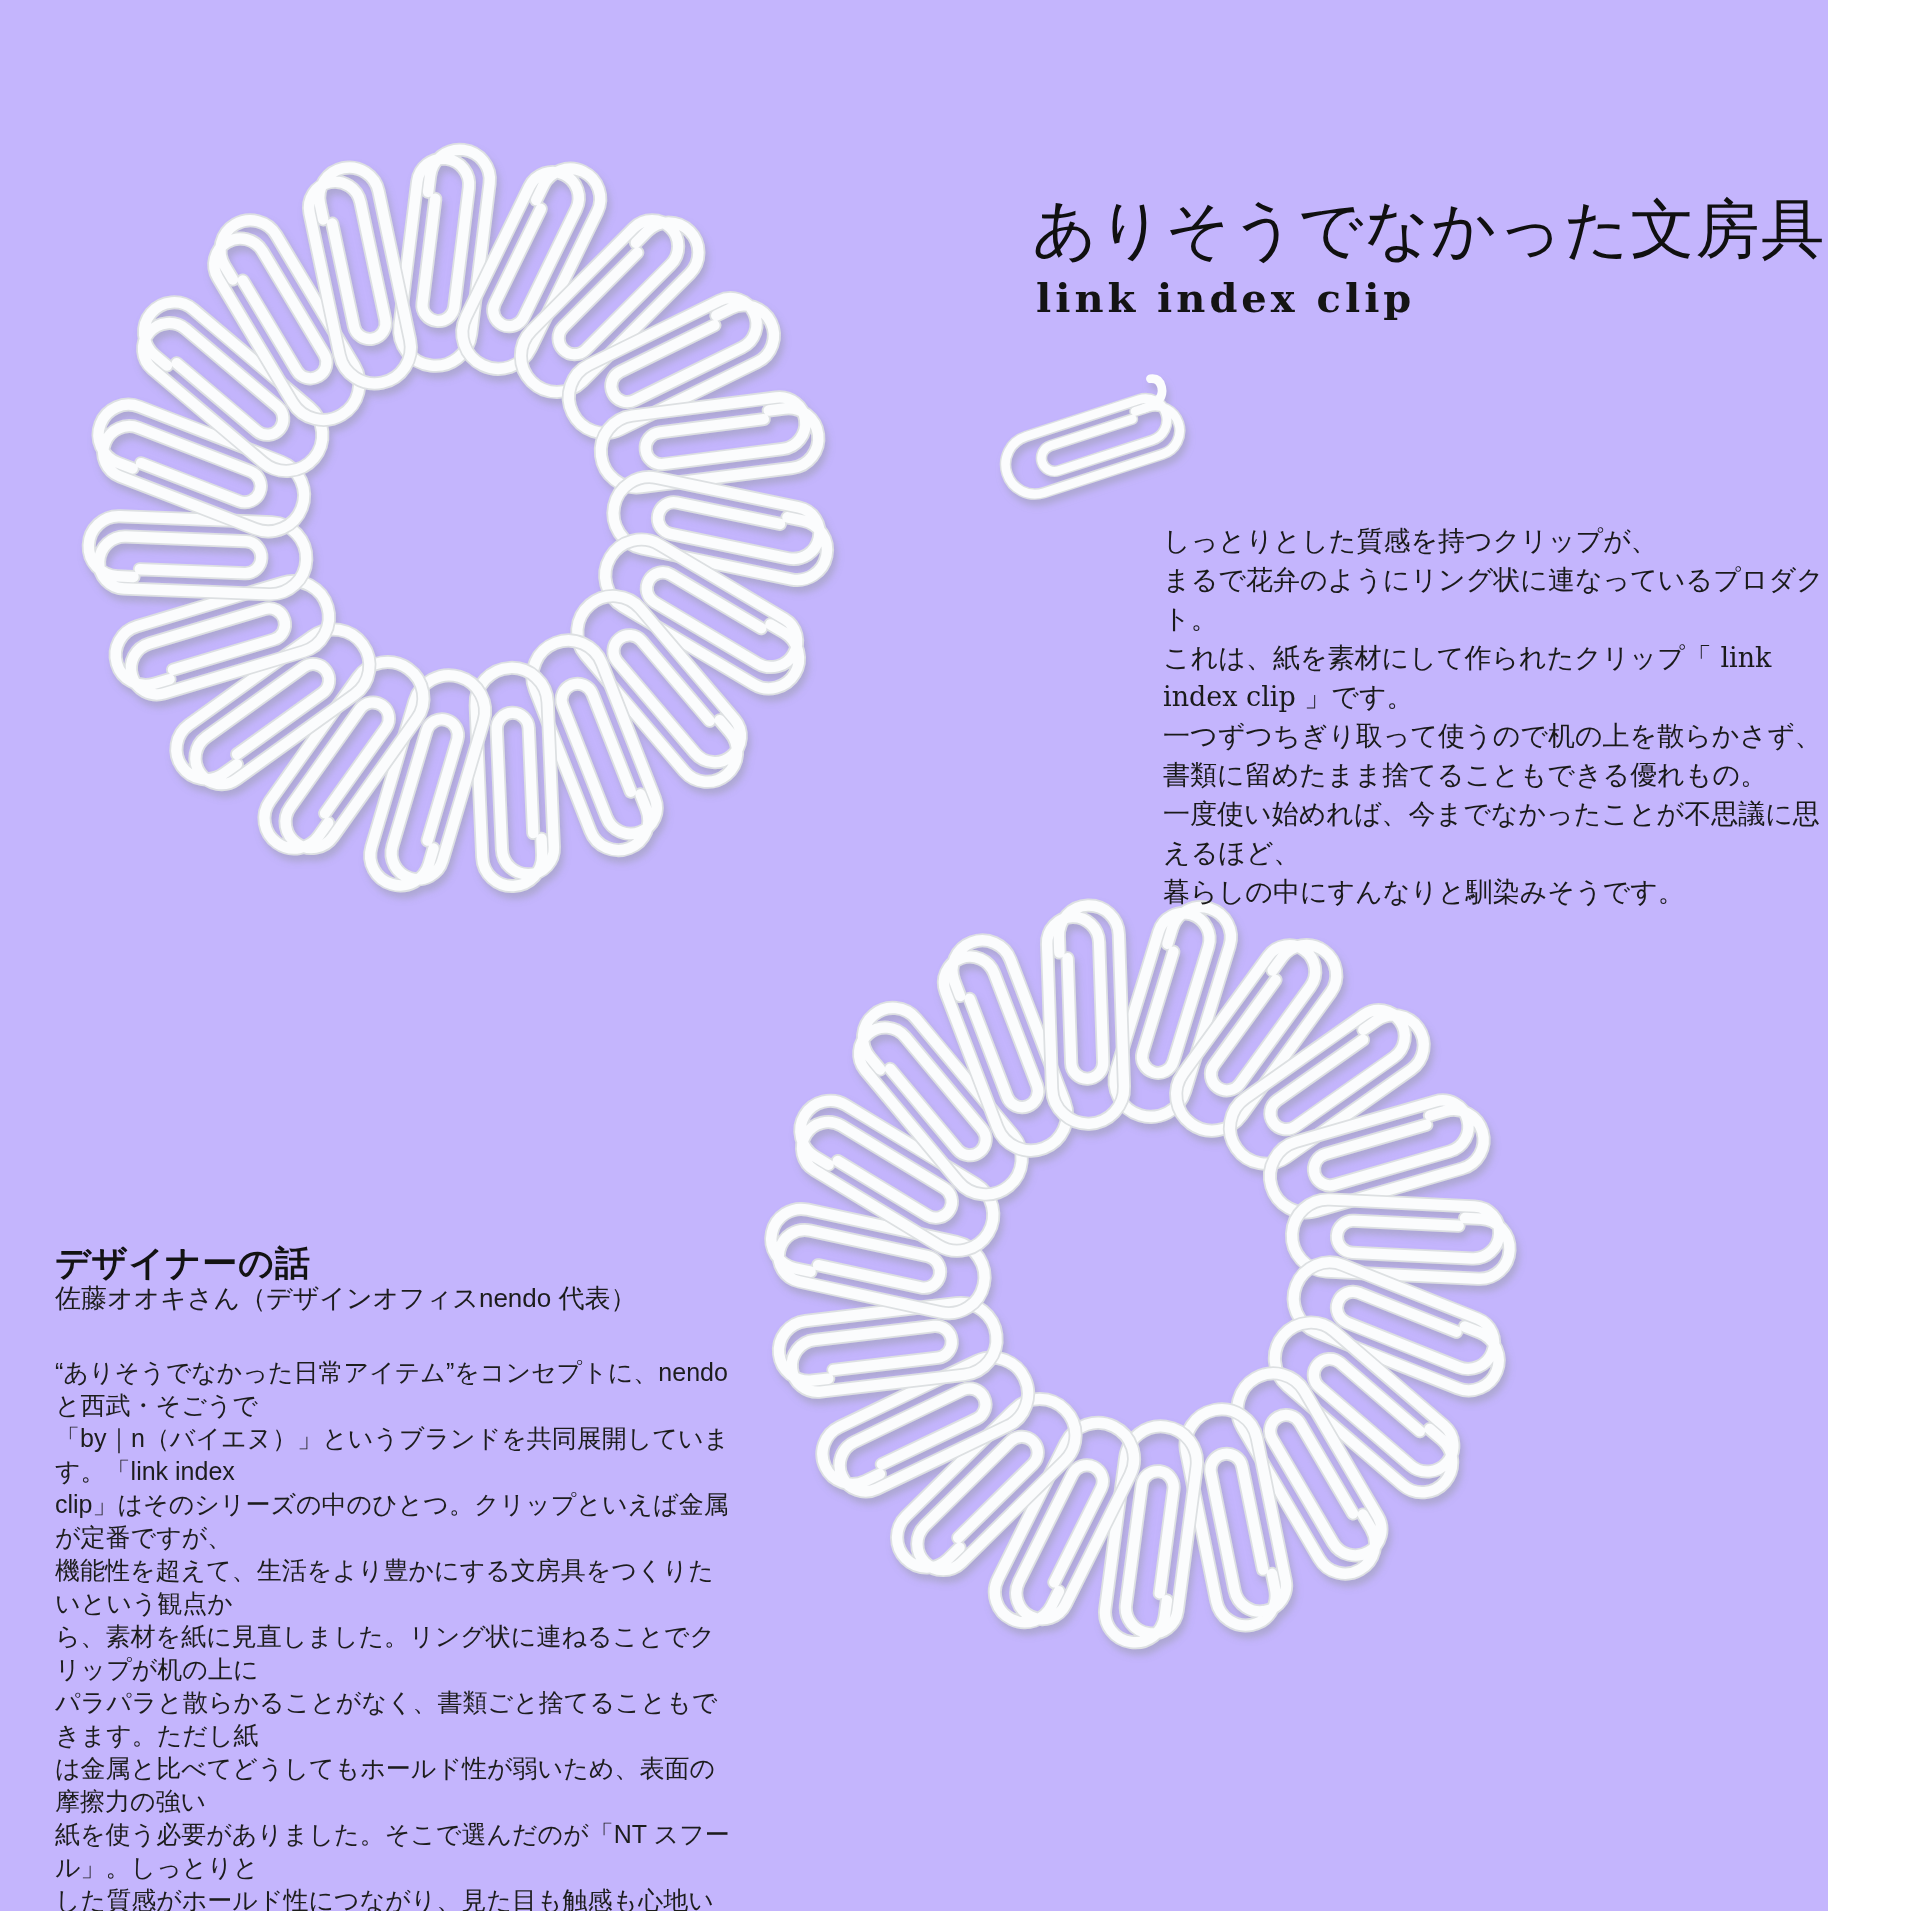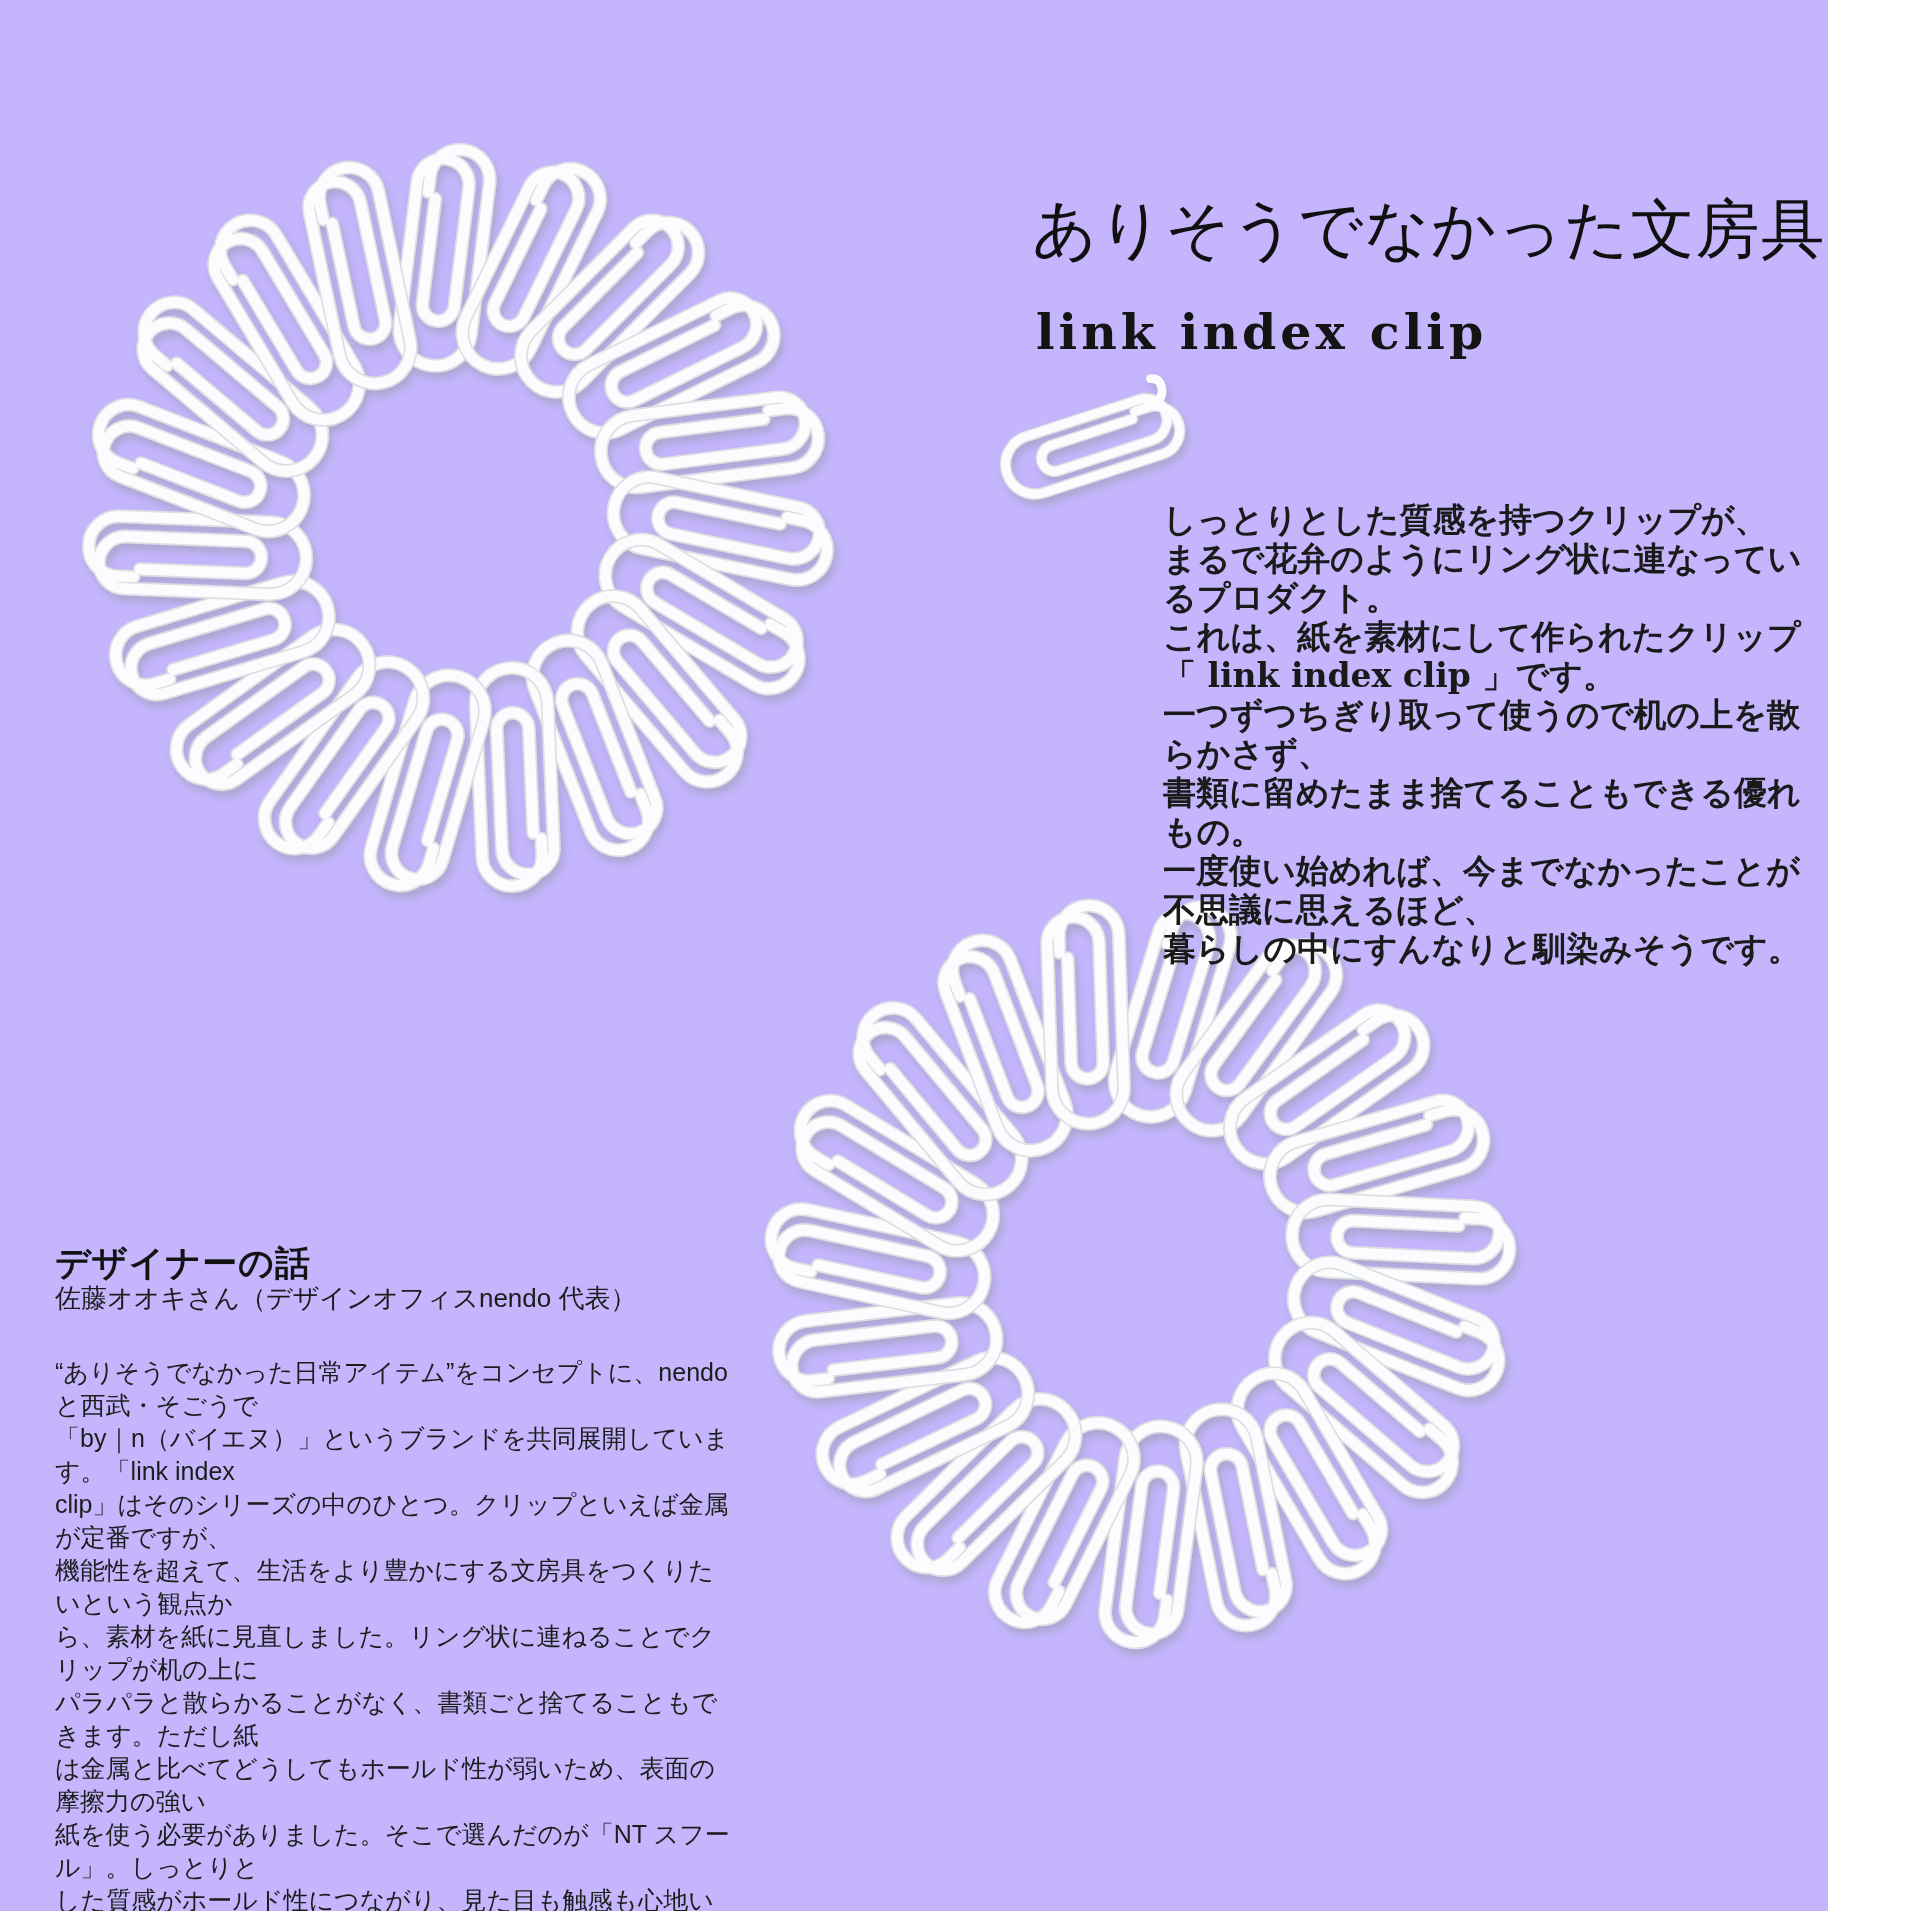--- a/index.html
+++ b/index.html
@@ -13,29 +13,29 @@
   .clip-art{position:absolute;left:0;top:0;}
   .clip-under{fill:none;stroke:#dde0e2;stroke-width:14;stroke-linecap:round;stroke-linejoin:round;}
   .clip-wire{fill:none;stroke:#fbfcfd;stroke-width:10.5;stroke-linecap:round;stroke-linejoin:round;}
   .page-title{
     position:absolute;left:1032px;top:186px;
     font-family:"DejaVu Serif","Liberation Serif",serif;
     font-size:64px;font-weight:500;letter-spacing:1px;
     color:#101010;white-space:nowrap;
   }
   .page-subtitle{
-    position:absolute;left:1036px;top:303px;
+    position:absolute;left:1036px;top:274px;
     font-family:"DejaVu Serif","Liberation Serif",serif;
-    font-size:49px;font-weight:700;letter-spacing:4px;
+    font-size:40px;font-weight:700;letter-spacing:4px;
     color:#141414;white-space:nowrap;
   }
   .intro-text{
-    position:absolute;left:1163px;top:500px;
+    position:absolute;left:1163px;top:521px;
     font-family:"DejaVu Serif","Liberation Serif",serif;
-    font-size:33px;line-height:39px;font-weight:700;
+    font-size:27px;line-height:39px;font-weight:400;
     color:#1a1a1a;white-space:pre-line;
   }
   .designer-heading{
     position:absolute;left:55px;top:1240px;
     font-size:35px;font-weight:700;color:#131313;
     letter-spacing:1px;white-space:nowrap;
   }
   .designer-name{
     position:absolute;left:55px;top:1281px;
     font-size:26px;font-weight:400;color:#1c1c1c;white-space:nowrap;

